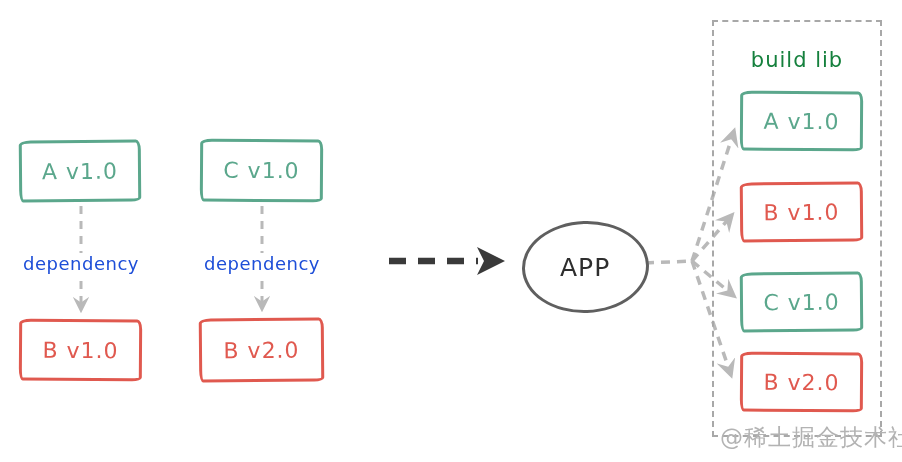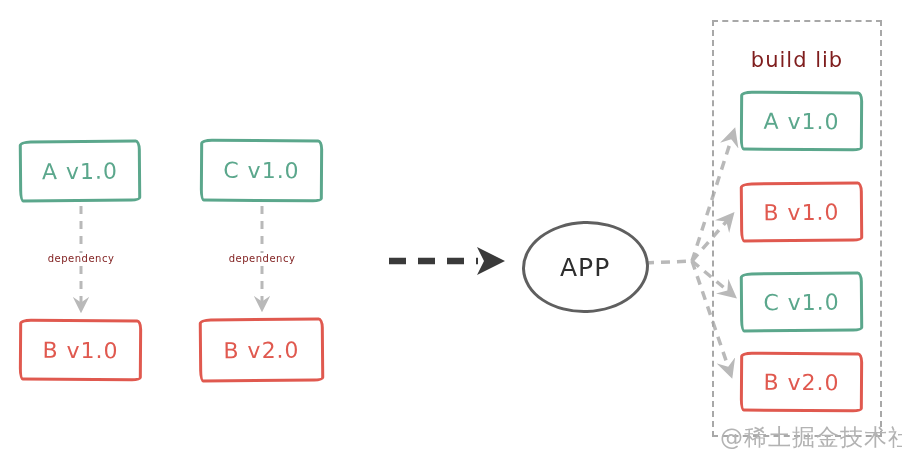--- a/index.html
+++ b/index.html
@@ -34,22 +34,22 @@
   }
   .node.green { border-color: #5BA78C; color: #5BA78C; }
   .node.red   { border-color: #E0594F; color: #E0594F; }
   .tilt-a { transform: rotate(-0.5deg); }
   .tilt-b { transform: rotate(0.4deg); }
   .edge-label {
     position: absolute;
     transform: translateX(-50%);
     background: #ffffff;
     padding: 0 5px;
-    color: #7f1d1d;
-    font-size: 10px;
+    color: #1d4ed8;
+    font-size: 18px;
     letter-spacing: 0.5px;
   }
   .app {
     position: absolute;
     left: 522px; top: 221px;
     width: 121px; height: 86px;
     border: 3.5px solid #5F5F5F;
     border-radius: 50%;
     background: #ffffff;
     display: flex;
@@ -66,21 +66,21 @@
     left: 712px; top: 20px;
     width: 170px; height: 417px;
     border: 2px dashed #A8A8A8;
     box-sizing: border-box;
   }
   .lib-title {
     position: absolute;
     left: 712px; top: 48px;
     width: 170px;
     text-align: center;
-    color: #7f1d1d;
+    color: #15803d;
     font-size: 21px;
     letter-spacing: 1px;
   }
   .lib-item { left: 740px; width: 123px; height: 60px; }
   .watermark {
     position: absolute;
     left: 720px; top: 422px;
     width: 182px;
     color: #B3B3B3;
     font-size: 23px;

